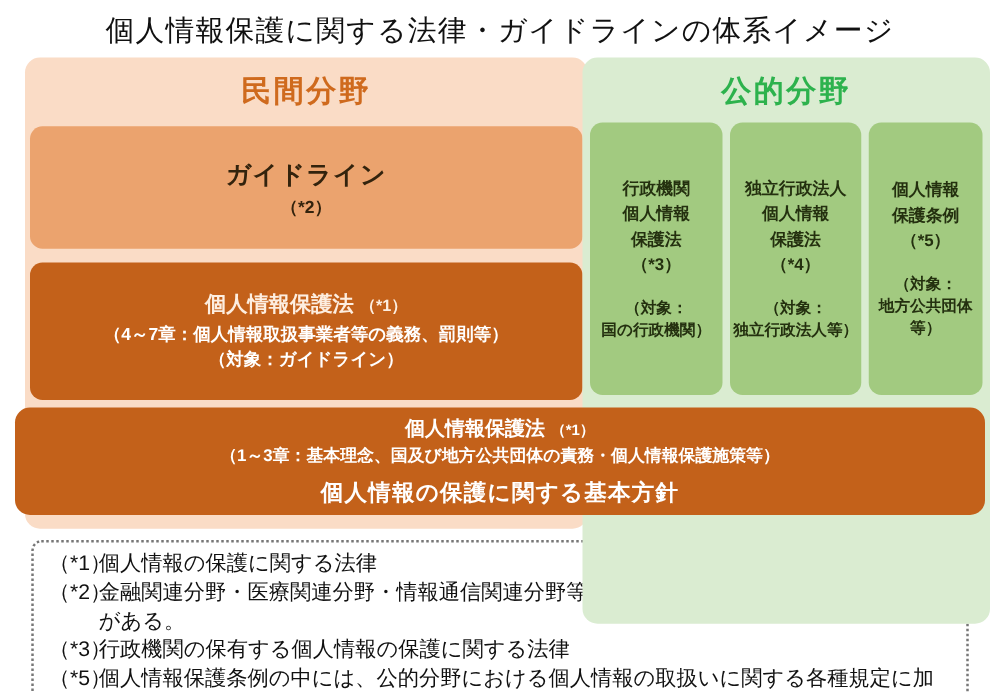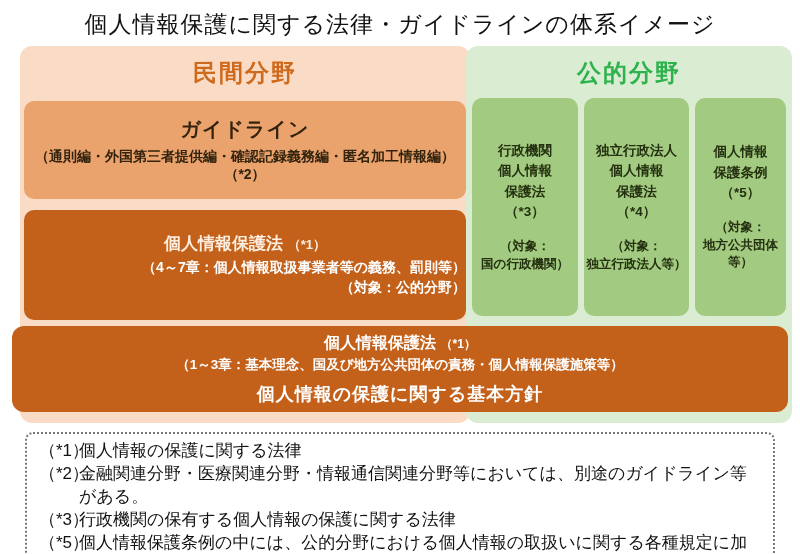--- a/index.html
+++ b/index.html
@@ -67,26 +67,26 @@
     border-radius: 10px;
     color: #fdeee0;
     text-align: center;
     display: flex;
     flex-direction: column;
     justify-content: center;
     font-weight: bold;
   }
   .law-title-row { font-size: 17px; margin-bottom: 3px; }
   .law-ref { font-size: 13px; }
-  .law-line { font-size: 14px; line-height: 1.4; color: #ffffff; text-align: right; }
+  .law-line { font-size: 14px; line-height: 1.4; color: #ffffff; }
   
   .panel-public {
     position: absolute;
     left: 458px; top: 0;
-    width: 326px; height: 377px;
+    width: 326px; height: 453px;
     background: #daecd1;
     border-radius: 12px;
   }
   .panel-public .panel-header { color: #2db24d; }
   .green-grid {
     position: absolute;
     left: 6px; right: 6px; top: 52px;
     height: 218px;
     display: grid;
     grid-template-columns: 106px 105px 1fr;
@@ -144,31 +144,30 @@
 
 <div class="page-title">個人情報保護に関する法律・ガイドラインの体系イメージ</div>
 
 <div class="diagram">
 
   <div class="panel-private">
     <div class="panel-header">民間分野</div>
 
     <div class="guideline-box">
       <div class="guideline-title">ガイドライン</div>
-      <div class="guideline-sub">（通則編・外国第三者提供編・確認記録義務編・匿名加工情報編）</div>
       <div class="guideline-ref">（*2）</div>
     </div>
 
     <div class="law-box-private">
       <div class="law-title-row">
         <span>個人情報保護法</span>
         <span class="law-ref">（*1）</span>
       </div>
       <div class="law-line">（4～7章：個人情報取扱事業者等の義務、罰則等）</div>
-      <div class="law-line">（対象：公的分野）</div>
+      <div class="law-line">（対象：ガイドライン）</div>
     </div>
   </div>
 
   <div class="panel-public">
     <div class="panel-header">公的分野</div>
 
     <div class="green-grid">
       <div class="green-box">
         <div class="green-box-title">行政機関
 個人情報

